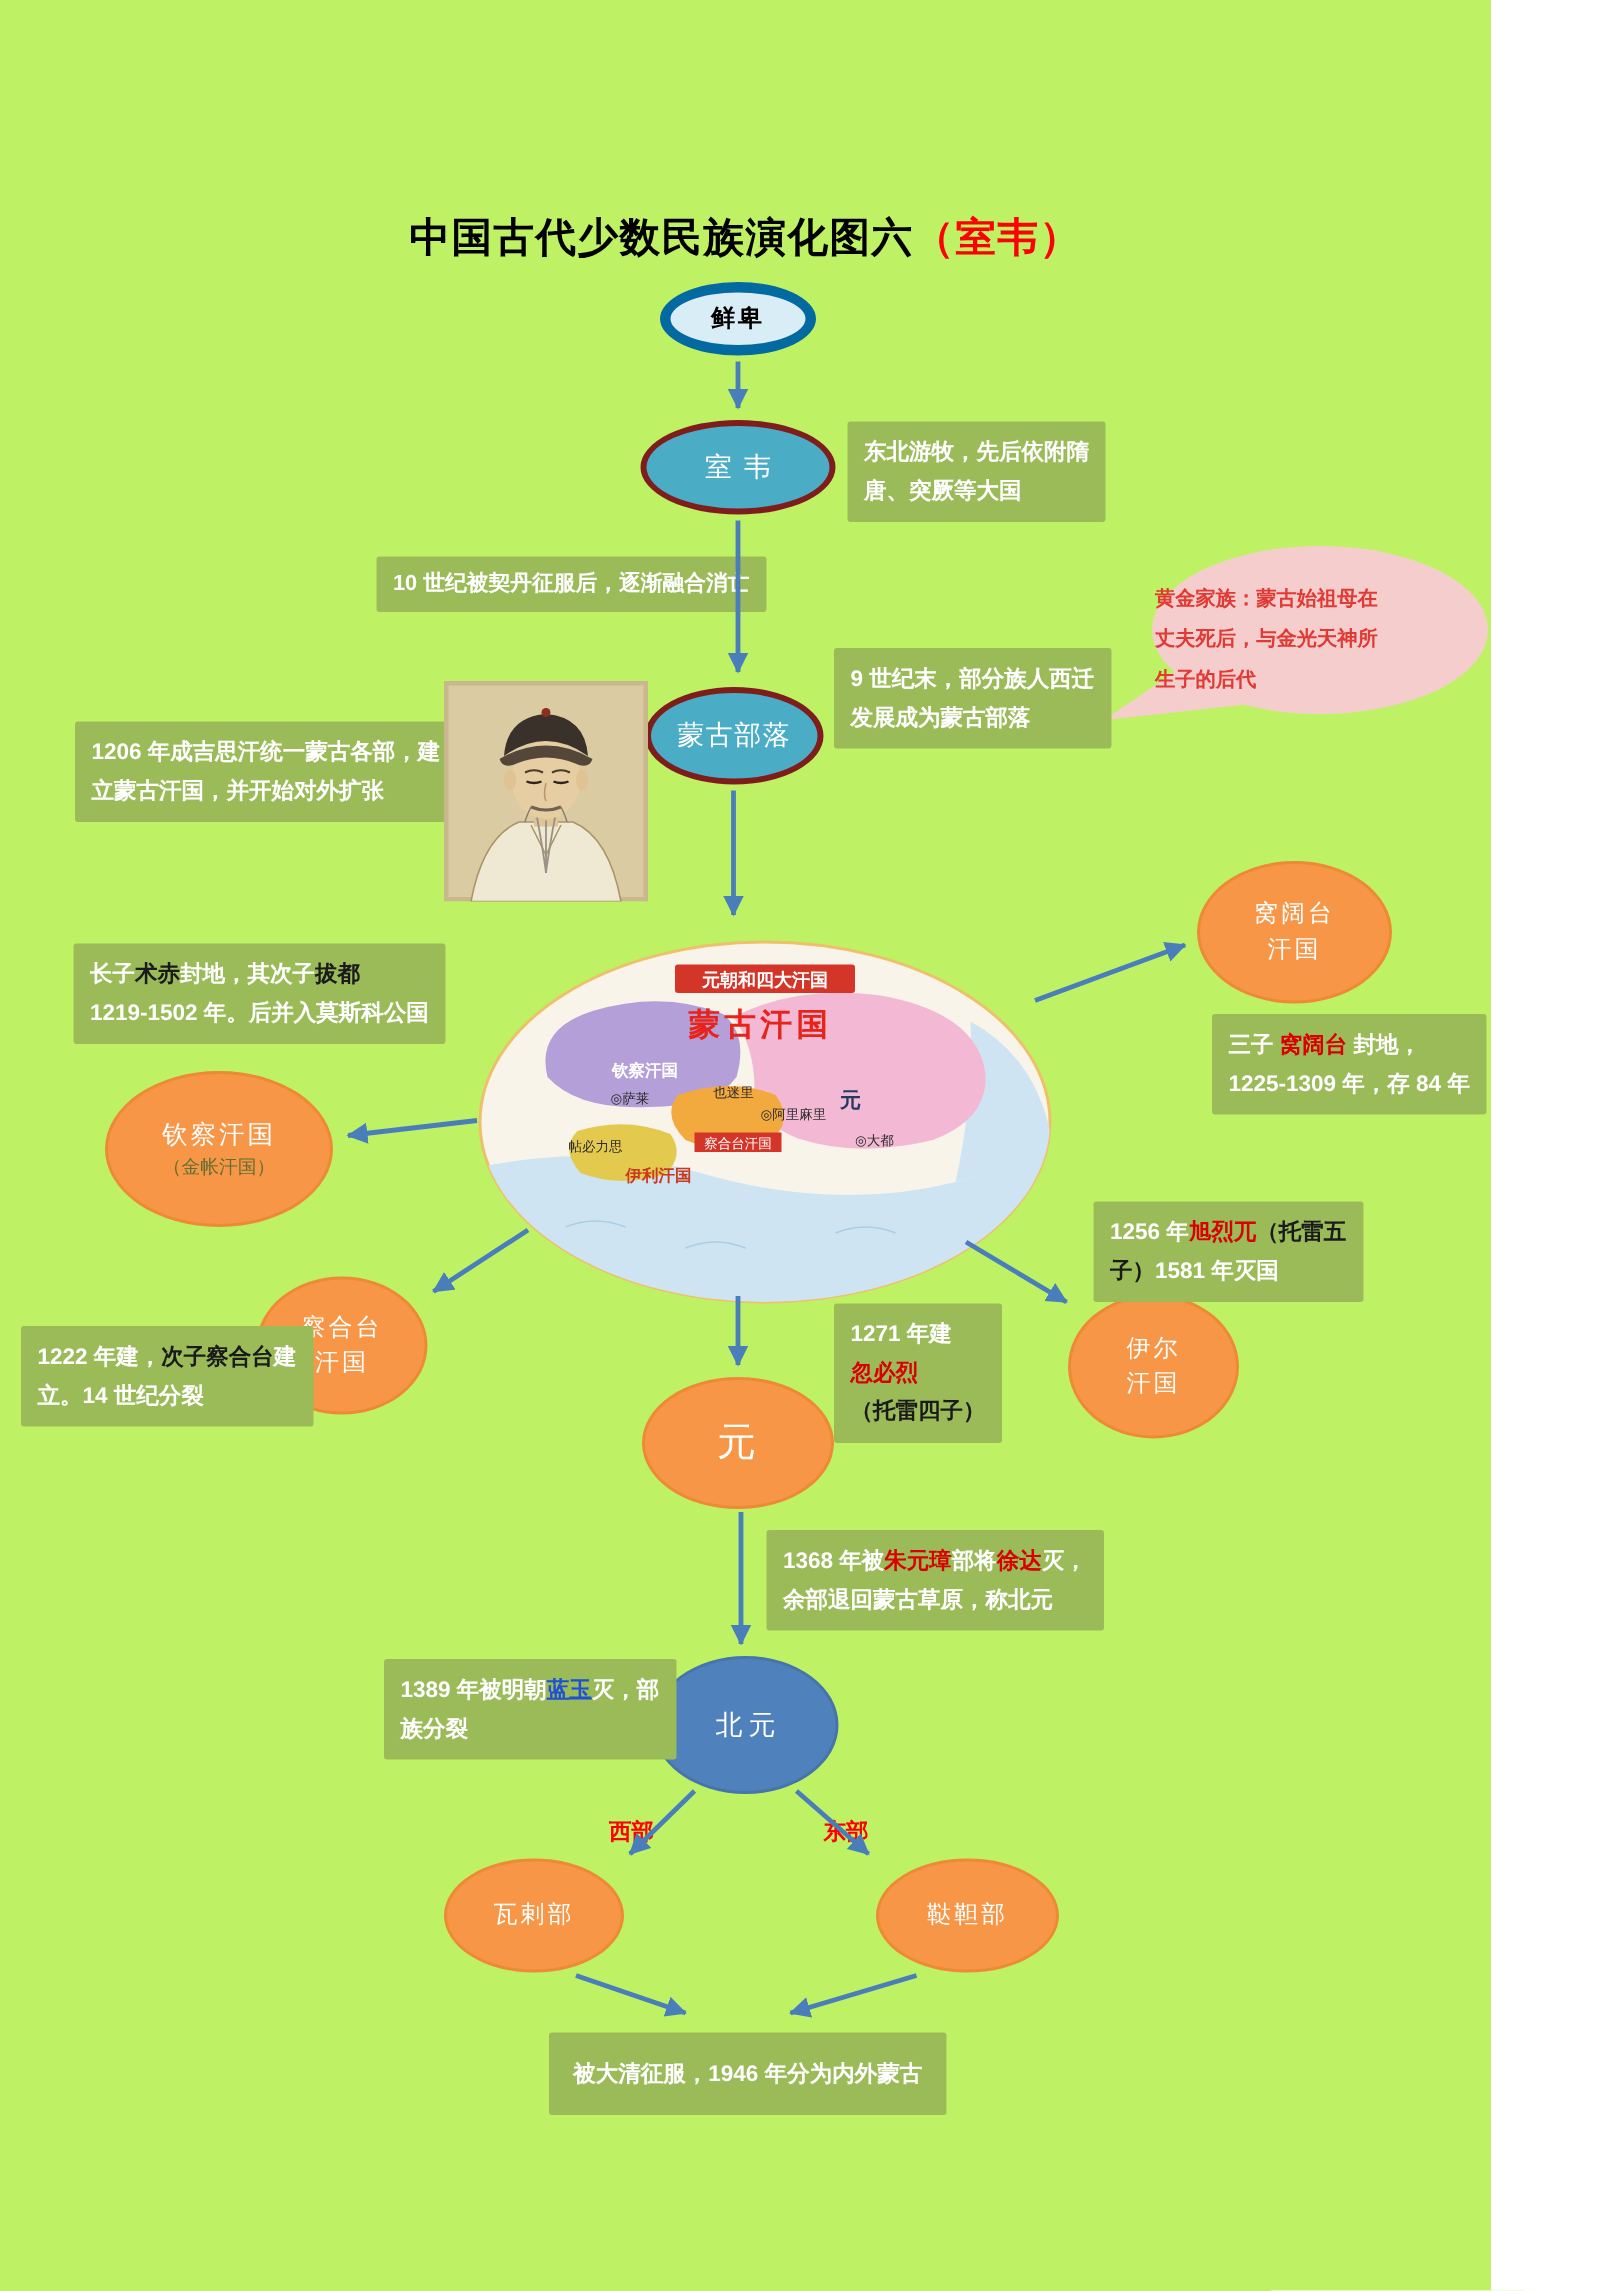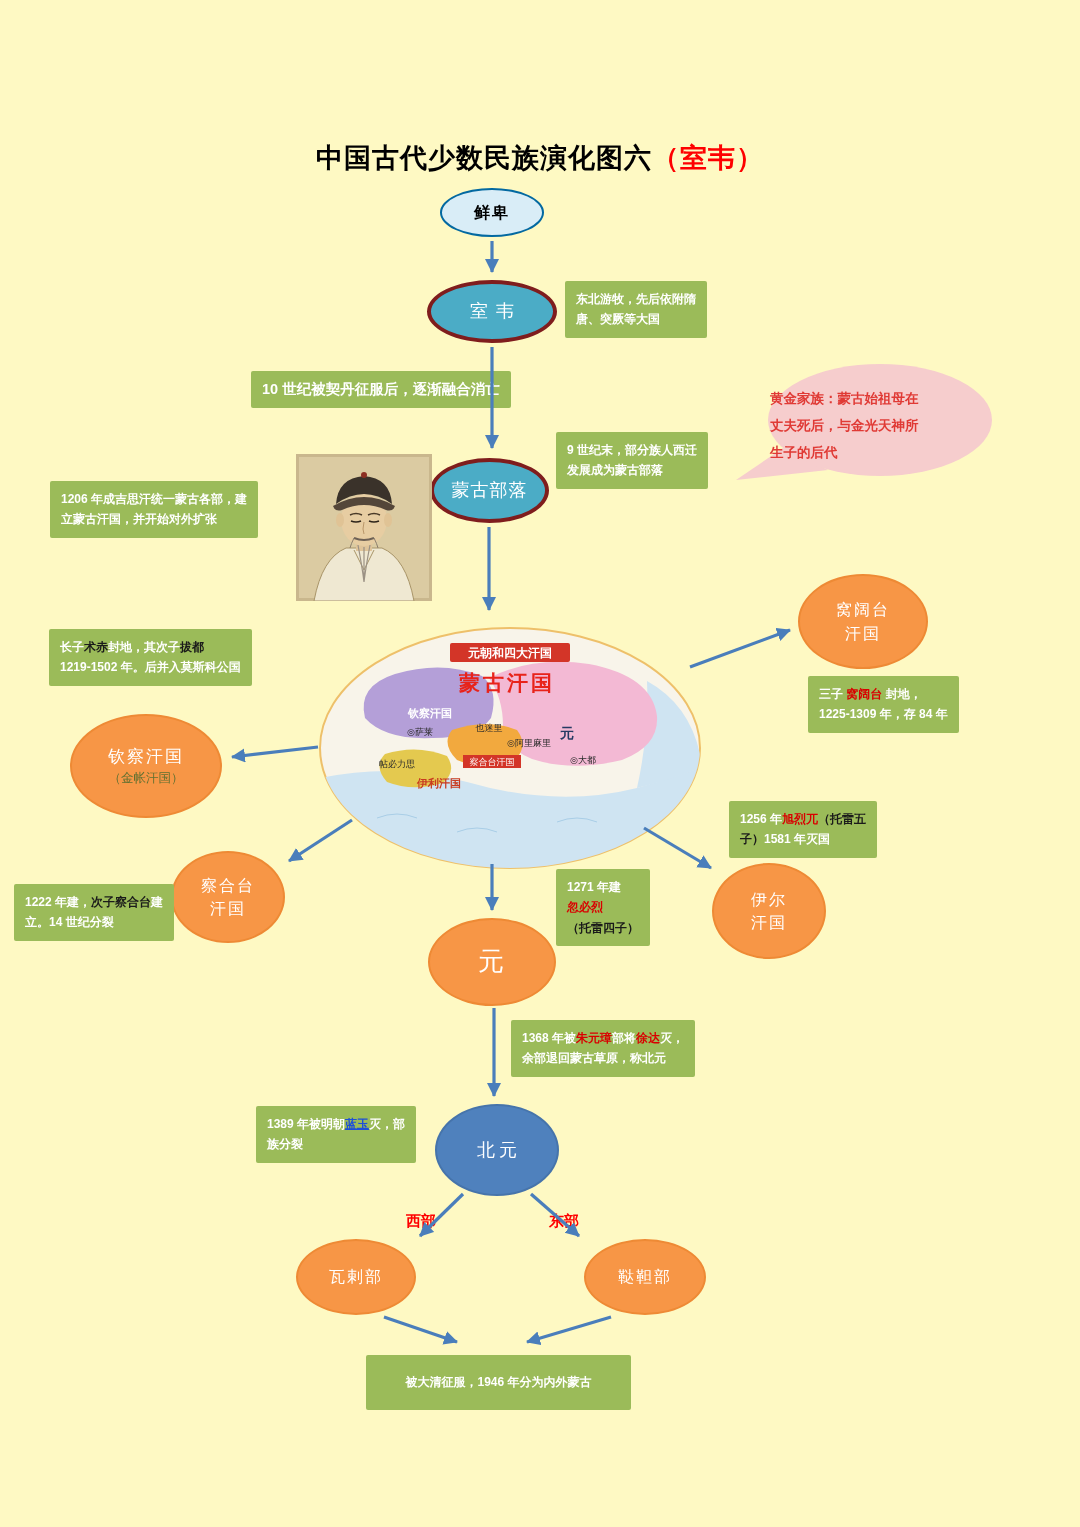--- a/index.html
+++ b/index.html
@@ -1,29 +1,29 @@
 <!DOCTYPE html>
 <html><head>
 <meta charset="utf-8">
 <style>
   *{margin:0;padding:0;box-sizing:border-box}
   html,body{background:#fff}
-  .canvas{position:relative;width:1080px;height:1527px;background:#fef9c3;overflow:hidden;
+  .canvas{position:relative;width:994px;height:1527px;background:#bef264;overflow:hidden;
           font-family:"Liberation Sans","DejaVu Sans",sans-serif}
   .title{position:absolute;top:140px;left:0;width:100%;text-align:center;
          font-size:27px;font-weight:bold;color:#000;letter-spacing:1px}
   .title .hl{color:#fe0000}
   .ell{position:absolute;border-radius:50%;display:flex;flex-direction:column;align-items:center;
        justify-content:center;text-align:center;color:#fff;line-height:1.45}
   .ell .ln{white-space:nowrap}
   .teal{background:#4bacc6;border:4px solid #7f1d1d}
   .orangeE{background:#f79646;border:2px solid #ee8a35}
-  .lightblueE{background:#d9edf7;border:2px solid #0369a1;color:#000;font-weight:bold}
+  .lightblueE{background:#d9edf7;border:7px solid #0369a1;color:#000;font-weight:bold}
   .blueE{background:#4f81bd;border:2px solid #4674ab}
-  .note{position:absolute;background:#9bbb59;color:#fff;font-size:12px;font-weight:bold;
+  .note{position:absolute;background:#9bbb59;color:#fff;font-size:15px;font-weight:bold;
         line-height:1.7;padding:8px 11px;border-radius:2px}
   .note .ln{white-space:nowrap}
   .note .dk{color:#1a1a1a}
   .note .rd{color:#d90000}
   .note .bl{color:#1d4fd7;text-decoration:underline}
   .centered{display:flex;align-items:center;justify-content:center;text-align:center}
   .blabel{position:absolute;color:#fe0000;font-weight:bold;font-size:15px;white-space:nowrap}
   .bubble-text{position:absolute;color:#e03a35;font-weight:bold;font-size:13.5px;line-height:2;
                text-align:left}
   .bubble-text .ln{white-space:nowrap}

